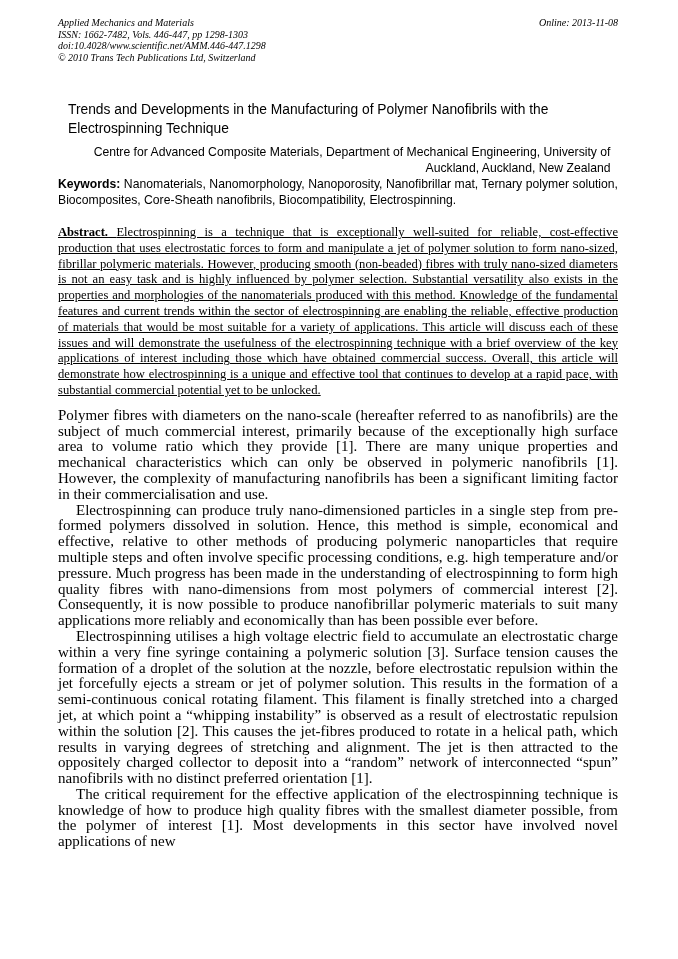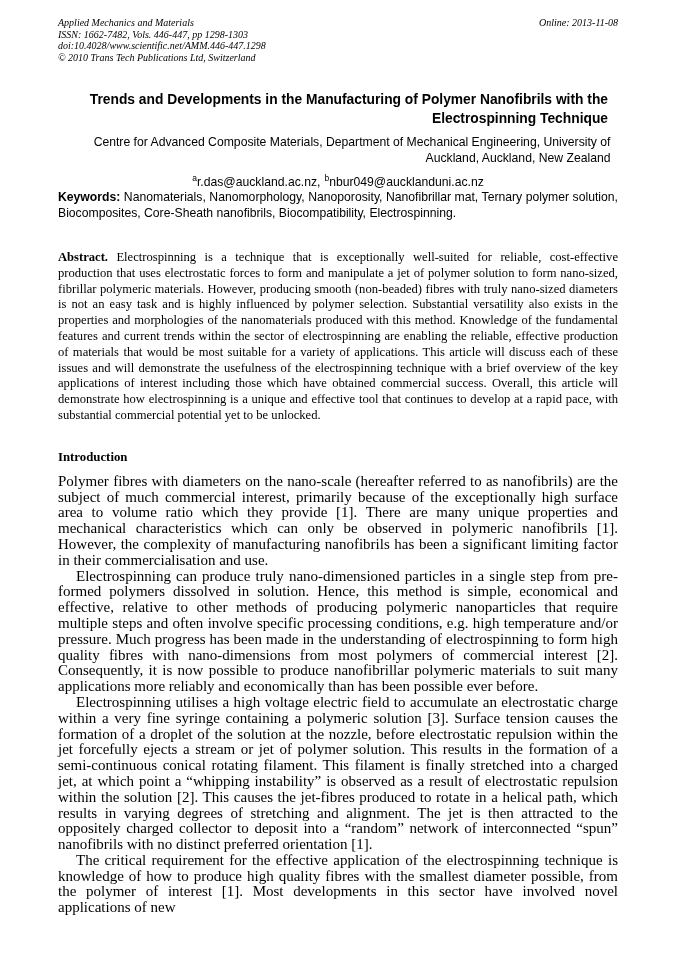--- a/index.html
+++ b/index.html
@@ -20,26 +20,26 @@
     align-items: flex-start;
     font-family: "Liberation Serif", serif;
     font-style: italic;
     font-size: 10px;
     line-height: 11.5px;
   }
   .header-left div { white-space: nowrap; }
   .header-right { white-space: nowrap; }
   
   .title {
-    margin-top: 27px;
+    margin-top: 37px;
     font-family: "Liberation Sans", sans-serif;
-    font-weight: bold;
+    font-weight: normal;
     font-size: 13.8px;
     line-height: 19px;
-    text-align: right;
+    text-align: left;
     padding: 0 10px;
   }
   .authors {
     margin-top: 9px;
     font-family: "Liberation Sans", sans-serif;
     font-size: 13.2px;
     text-align: center;
   }
   .authors sup, .emails sup, .affiliation sup {
     font-size: 8.5px;
@@ -64,25 +64,26 @@
   
   .keywords {
     font-family: "Liberation Sans", sans-serif;
     font-size: 12.2px;
     line-height: 16px;
     text-align: justify;
   }
   .keywords .lead { font-weight: bold; }
   
   .abstract {
-    margin-top: 29px;
+    margin-top: 17px;
     font-family: "Liberation Serif", serif;
     font-size: 12.6px;
     line-height: 15.8px;
     text-align: justify;
+    text-decoration: underline;
   }
   .abstract .lead { font-weight: bold; }
   .section-heading {
     margin-top: 26px;
     font-family: "Liberation Serif", serif;
     font-weight: bold;
     font-size: 12.8px;
   }
   .body-text {
     margin-top: 9px;
@@ -107,27 +108,25 @@
       <div>© 2010 Trans Tech Publications Ltd, Switzerland</div>
     </div>
     <div class="header-right">Online: 2013-11-08</div>
   </div>
 
   <div class="title">Trends and Developments in the Manufacturing of Polymer Nanofibrils with the Electrospinning Technique</div>
 
 
   <div class="affiliation">Centre for Advanced Composite Materials, Department of Mechanical Engineering, University of Auckland, Auckland, New Zealand</div>
 
-  <div class="emails"><sup>a</sup><span>r.das@auckland.ac.nz,</span><sup class="sup-b">b</sup><span>nbur049@aucklanduni.ac.nz</span></div>
 
   <div class="keywords"><span class="lead">Keywords:</span><span class="lead-space"> </span><span>Nanomaterials, Nanomorphology, Nanoporosity, Nanofibrillar mat, Ternary polymer solution, Biocomposites, Core-Sheath nanofibrils, Biocompatibility, Electrospinning.</span></div>
 
   <div class="abstract"><span class="lead">Abstract.</span><span class="lead-space"> </span><span>Electrospinning is a technique that is exceptionally well-suited for reliable, cost-effective production that uses electrostatic forces to form and manipulate a jet of polymer solution to form nano-sized, fibrillar polymeric materials. However, producing smooth (non-beaded) fibres with truly nano-sized diameters is not an easy task and is highly influenced by polymer selection. Substantial versatility also exists in the properties and morphologies of the nanomaterials produced with this method. Knowledge of the fundamental features and current trends within the sector of electrospinning are enabling the reliable, effective production of materials that would be most suitable for a variety of applications. This article will discuss each of these issues and will demonstrate the usefulness of the electrospinning technique with a brief overview of the key applications of interest including those which have obtained commercial success. Overall, this article will demonstrate how electrospinning is a unique and effective tool that continues to develop at a rapid pace, with substantial commercial potential yet to be unlocked.</span></div>
 
-  <div class="section-heading">Introduction</div>
 
   <div class="body-text">
     <p>Polymer fibres with diameters on the nano-scale (hereafter referred to as nanofibrils) are the subject of much commercial interest, primarily because of the exceptionally high surface area to volume ratio which they provide [1]. There are many unique properties and mechanical characteristics which can only be observed in polymeric nanofibrils [1]. However, the complexity of manufacturing nanofibrils has been a significant limiting factor in their commercialisation and use.</p>
     <p class="indent">Electrospinning can produce truly nano-dimensioned particles in a single step from pre-formed polymers dissolved in solution. Hence, this method is simple, economical and effective, relative to other methods of producing polymeric nanoparticles that require multiple steps and often involve specific processing conditions, e.g. high temperature and/or pressure. Much progress has been made in the understanding of electrospinning to form high quality fibres with nano-dimensions from most polymers of commercial interest [2]. Consequently, it is now possible to produce nanofibrillar polymeric materials to suit many applications more reliably and economically than has been possible ever before.</p>
     <p class="indent">Electrospinning utilises a high voltage electric field to accumulate an electrostatic charge within a very fine syringe containing a polymeric solution [3]. Surface tension causes the formation of a droplet of the solution at the nozzle, before electrostatic repulsion within the jet forcefully ejects a stream or jet of polymer solution. This results in the formation of a semi-continuous conical rotating filament. This filament is finally stretched into a charged jet, at which point a “whipping instability” is observed as a result of electrostatic repulsion within the solution [2]. This causes the jet-fibres produced to rotate in a helical path, which results in varying degrees of stretching and alignment. The jet is then attracted to the oppositely charged collector to deposit into a “random” network of interconnected “spun” nanofibrils with no distinct preferred orientation [1].</p>
     <p class="indent">The critical requirement for the effective application of the electrospinning technique is knowledge of how to produce high quality fibres with the smallest diameter possible, from the polymer of interest [1]. Most developments in this sector have involved novel applications of new</p>
   </div>
 
 </div>
 

